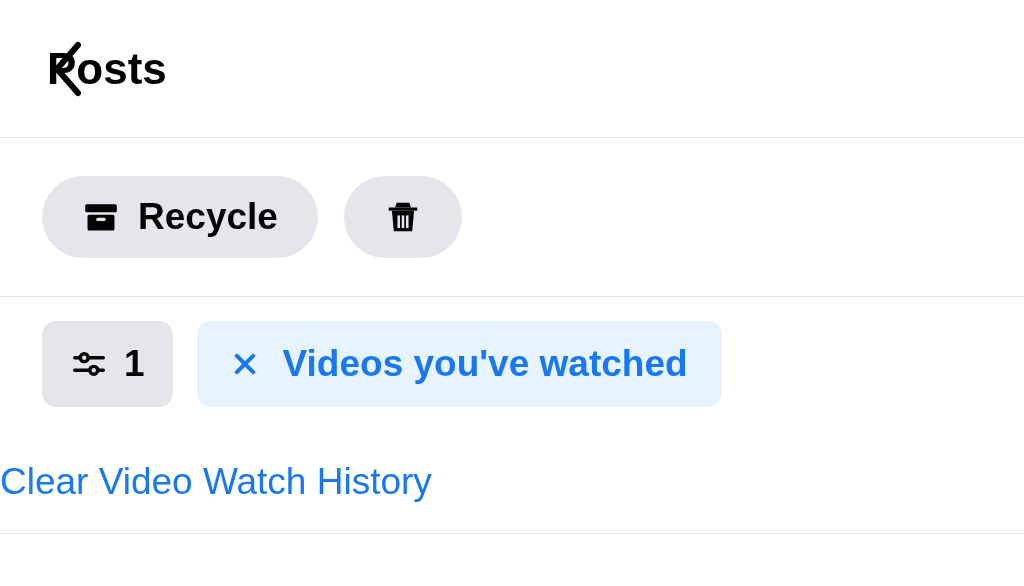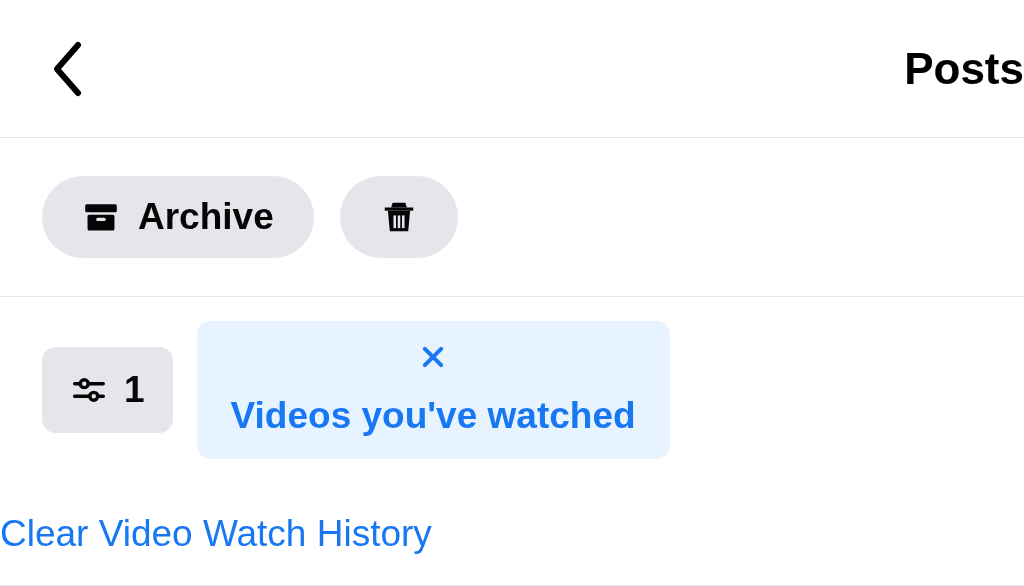--- a/index.html
+++ b/index.html
@@ -27,21 +27,21 @@
       cursor: pointer;
       display: flex;
       align-items: center;
     }
     .back-button svg {
       width: 36px;
       height: 60px;
     }
     .header-title {
       width: 100%;
-      text-align: right;
+      text-align: left;
       font-size: 44px;
       font-weight: 700;
       color: #000;
       margin-left: 47px;
     }
     .buttons-section {
       padding: 38px 42px;
       display: flex;
       gap: 26px;
       border-bottom: 1px solid #e4e6eb;
@@ -80,21 +80,20 @@
       background: #e7f3ff;
       border-radius: 14px;
       padding: 22px 34px;
       display: flex;
       align-items: center;
       gap: 24px;
       font-size: 37px;
       font-weight: 700;
       color: #1877f2;
       cursor: pointer;
-      flex-direction: column;
     }
     .clear-link {
       text-align: left;
       padding: 30px 0 20px;
       font-size: 37px;
       font-weight: 500;
       color: #1877f2;
       cursor: pointer;
     }
     .bottom-divider {
@@ -114,21 +113,21 @@
   <div class="header-title">Posts</div>
 </div>
 
 <div class="buttons-section">
   <div class="pill-button">
     <svg width="38" height="38" viewBox="0 0 24 24" fill="#050505">
       <rect x="2" y="4" width="20" height="5" rx="1"></rect>
       <rect x="3.5" y="10.5" width="17" height="10" rx="1"></rect>
       <rect x="9" y="12.5" width="6" height="2" rx="1" fill="#e4e6eb"></rect>
     </svg>
-    <span>Archive</span>
+    <span>Recycle</span>
   </div>
   <div class="pill-button">
     <svg width="38" height="38" viewBox="0 0 24 24" fill="#050505">
       <path d="M3 6h18v2H3z"></path>
       <path d="M8 3h8l1 3H7z"></path>
       <path d="M5 8h14l-1.2 13H6.2z"></path>
       <rect x="8.5" y="11" width="1.6" height="8" fill="#e4e6eb"></rect>
       <rect x="11.2" y="11" width="1.6" height="8" fill="#e4e6eb"></rect>
       <rect x="13.9" y="11" width="1.6" height="8" fill="#e4e6eb"></rect>
     </svg>

